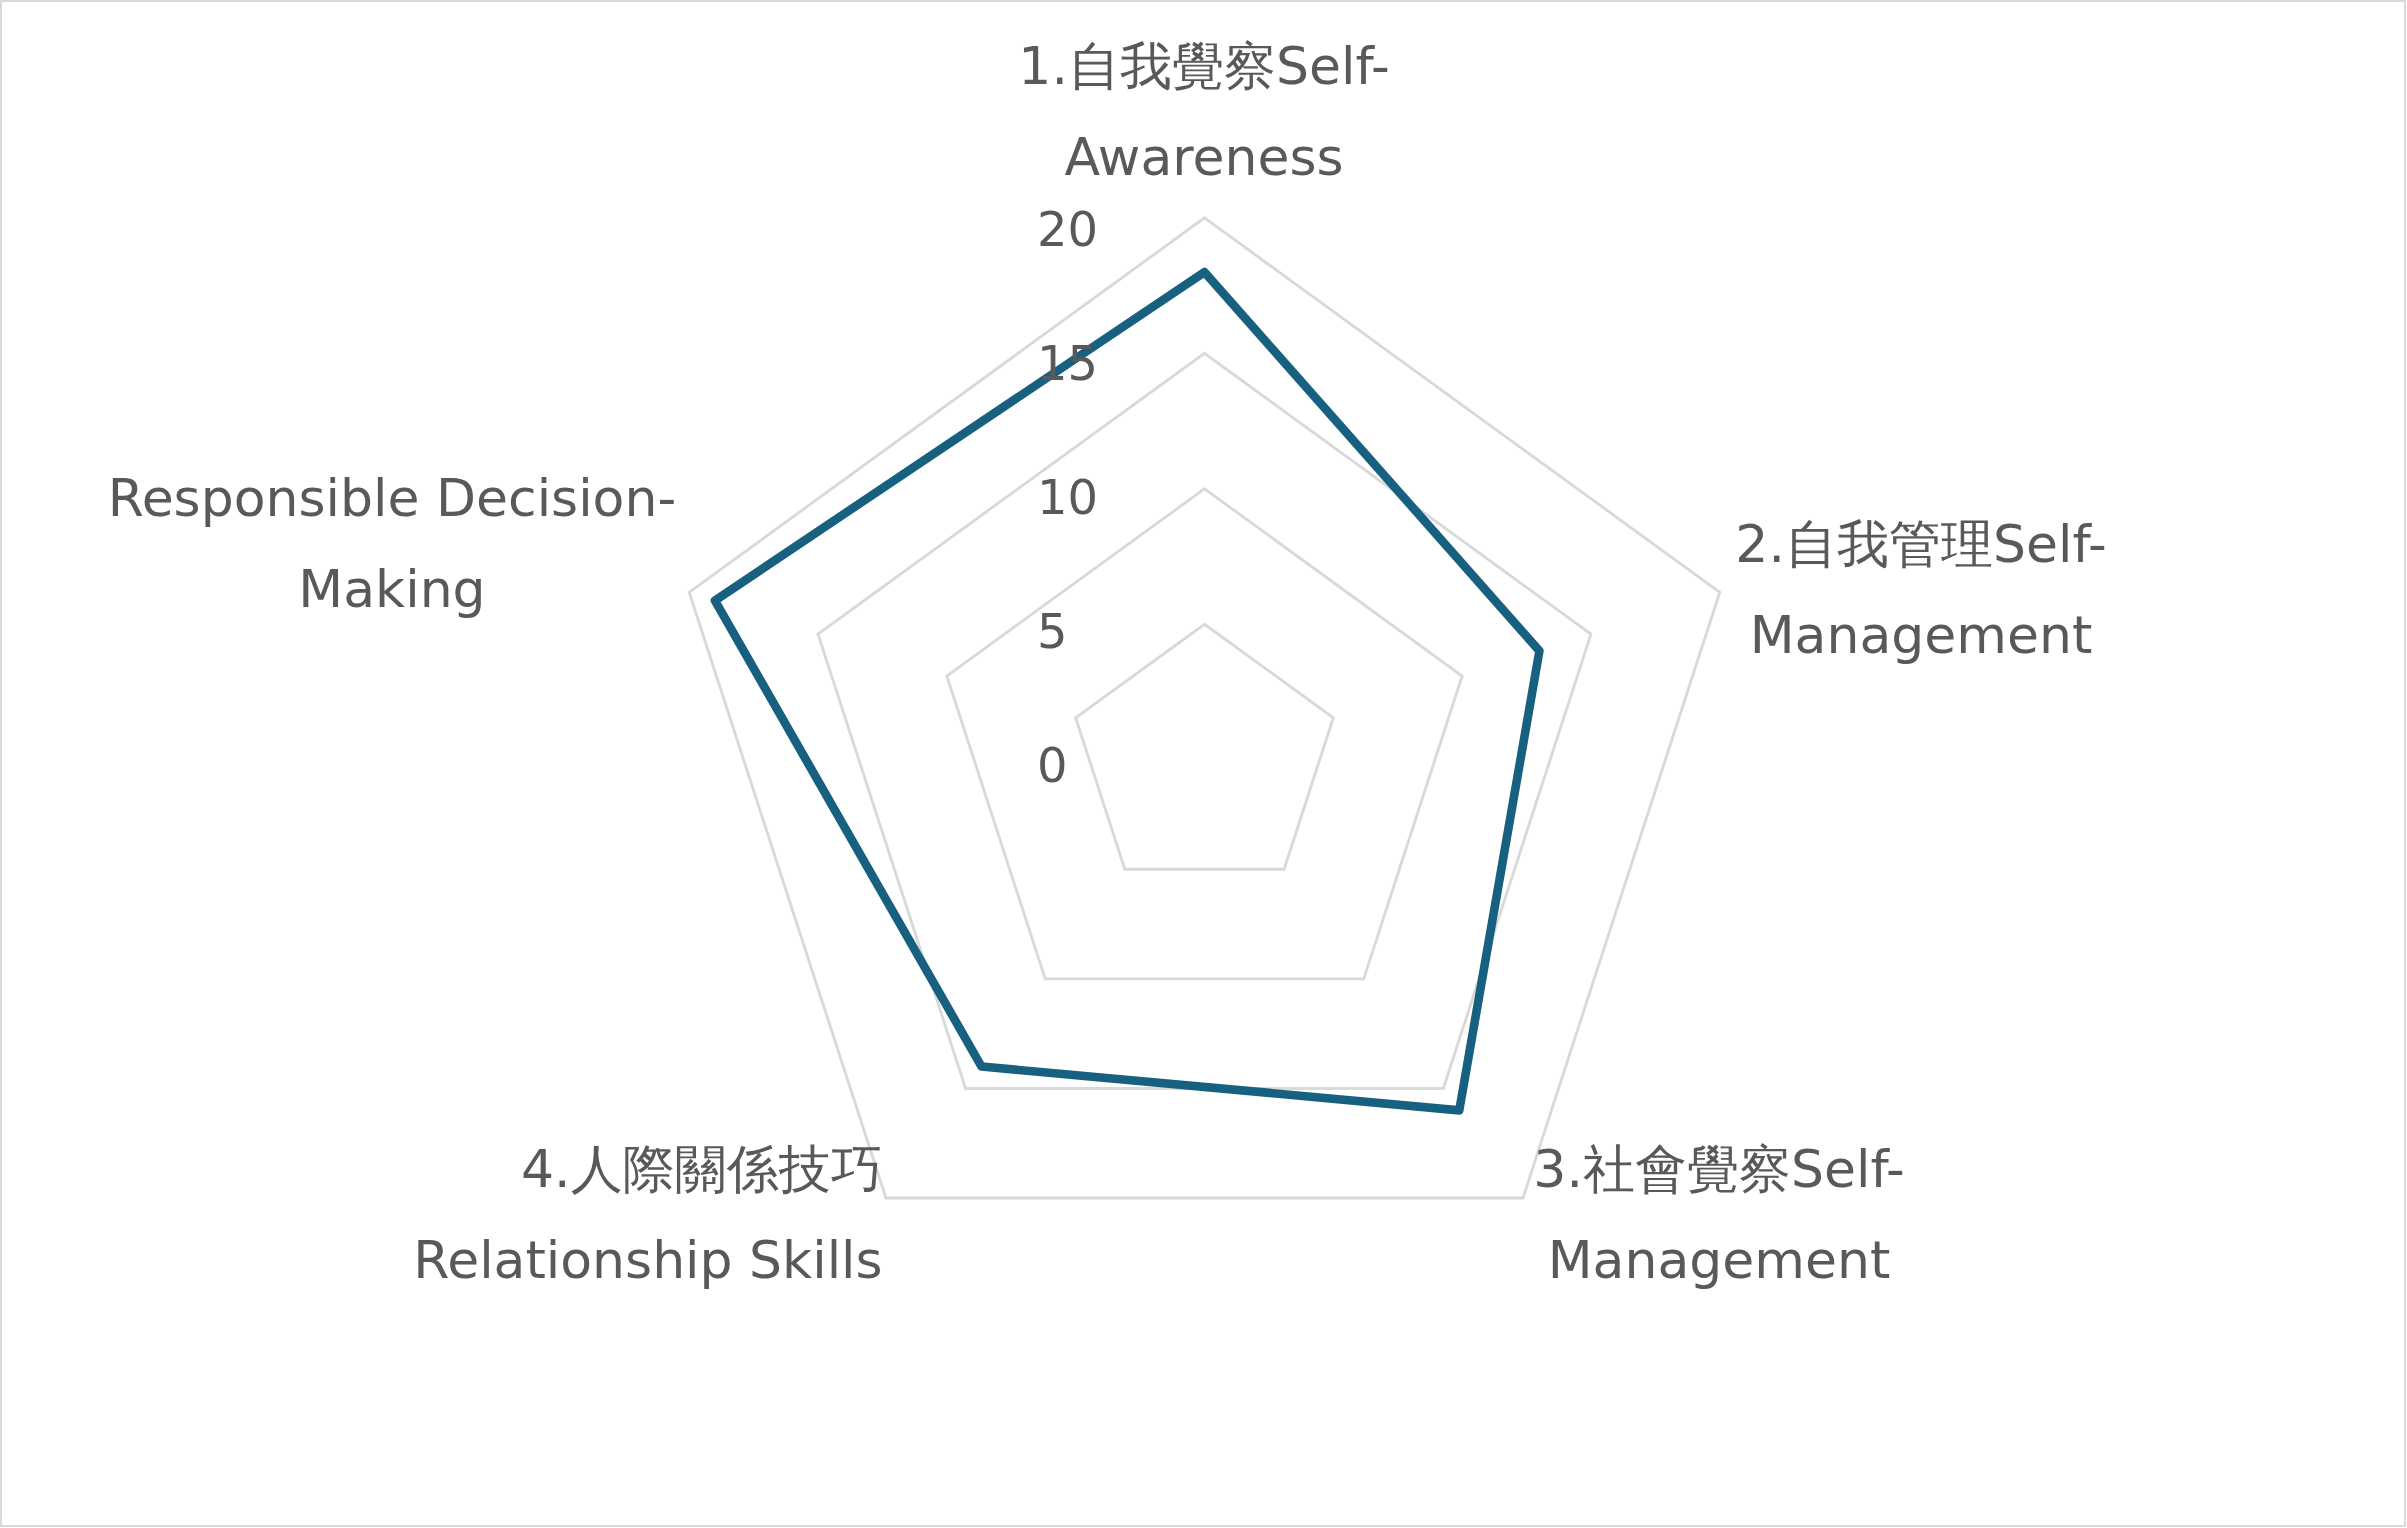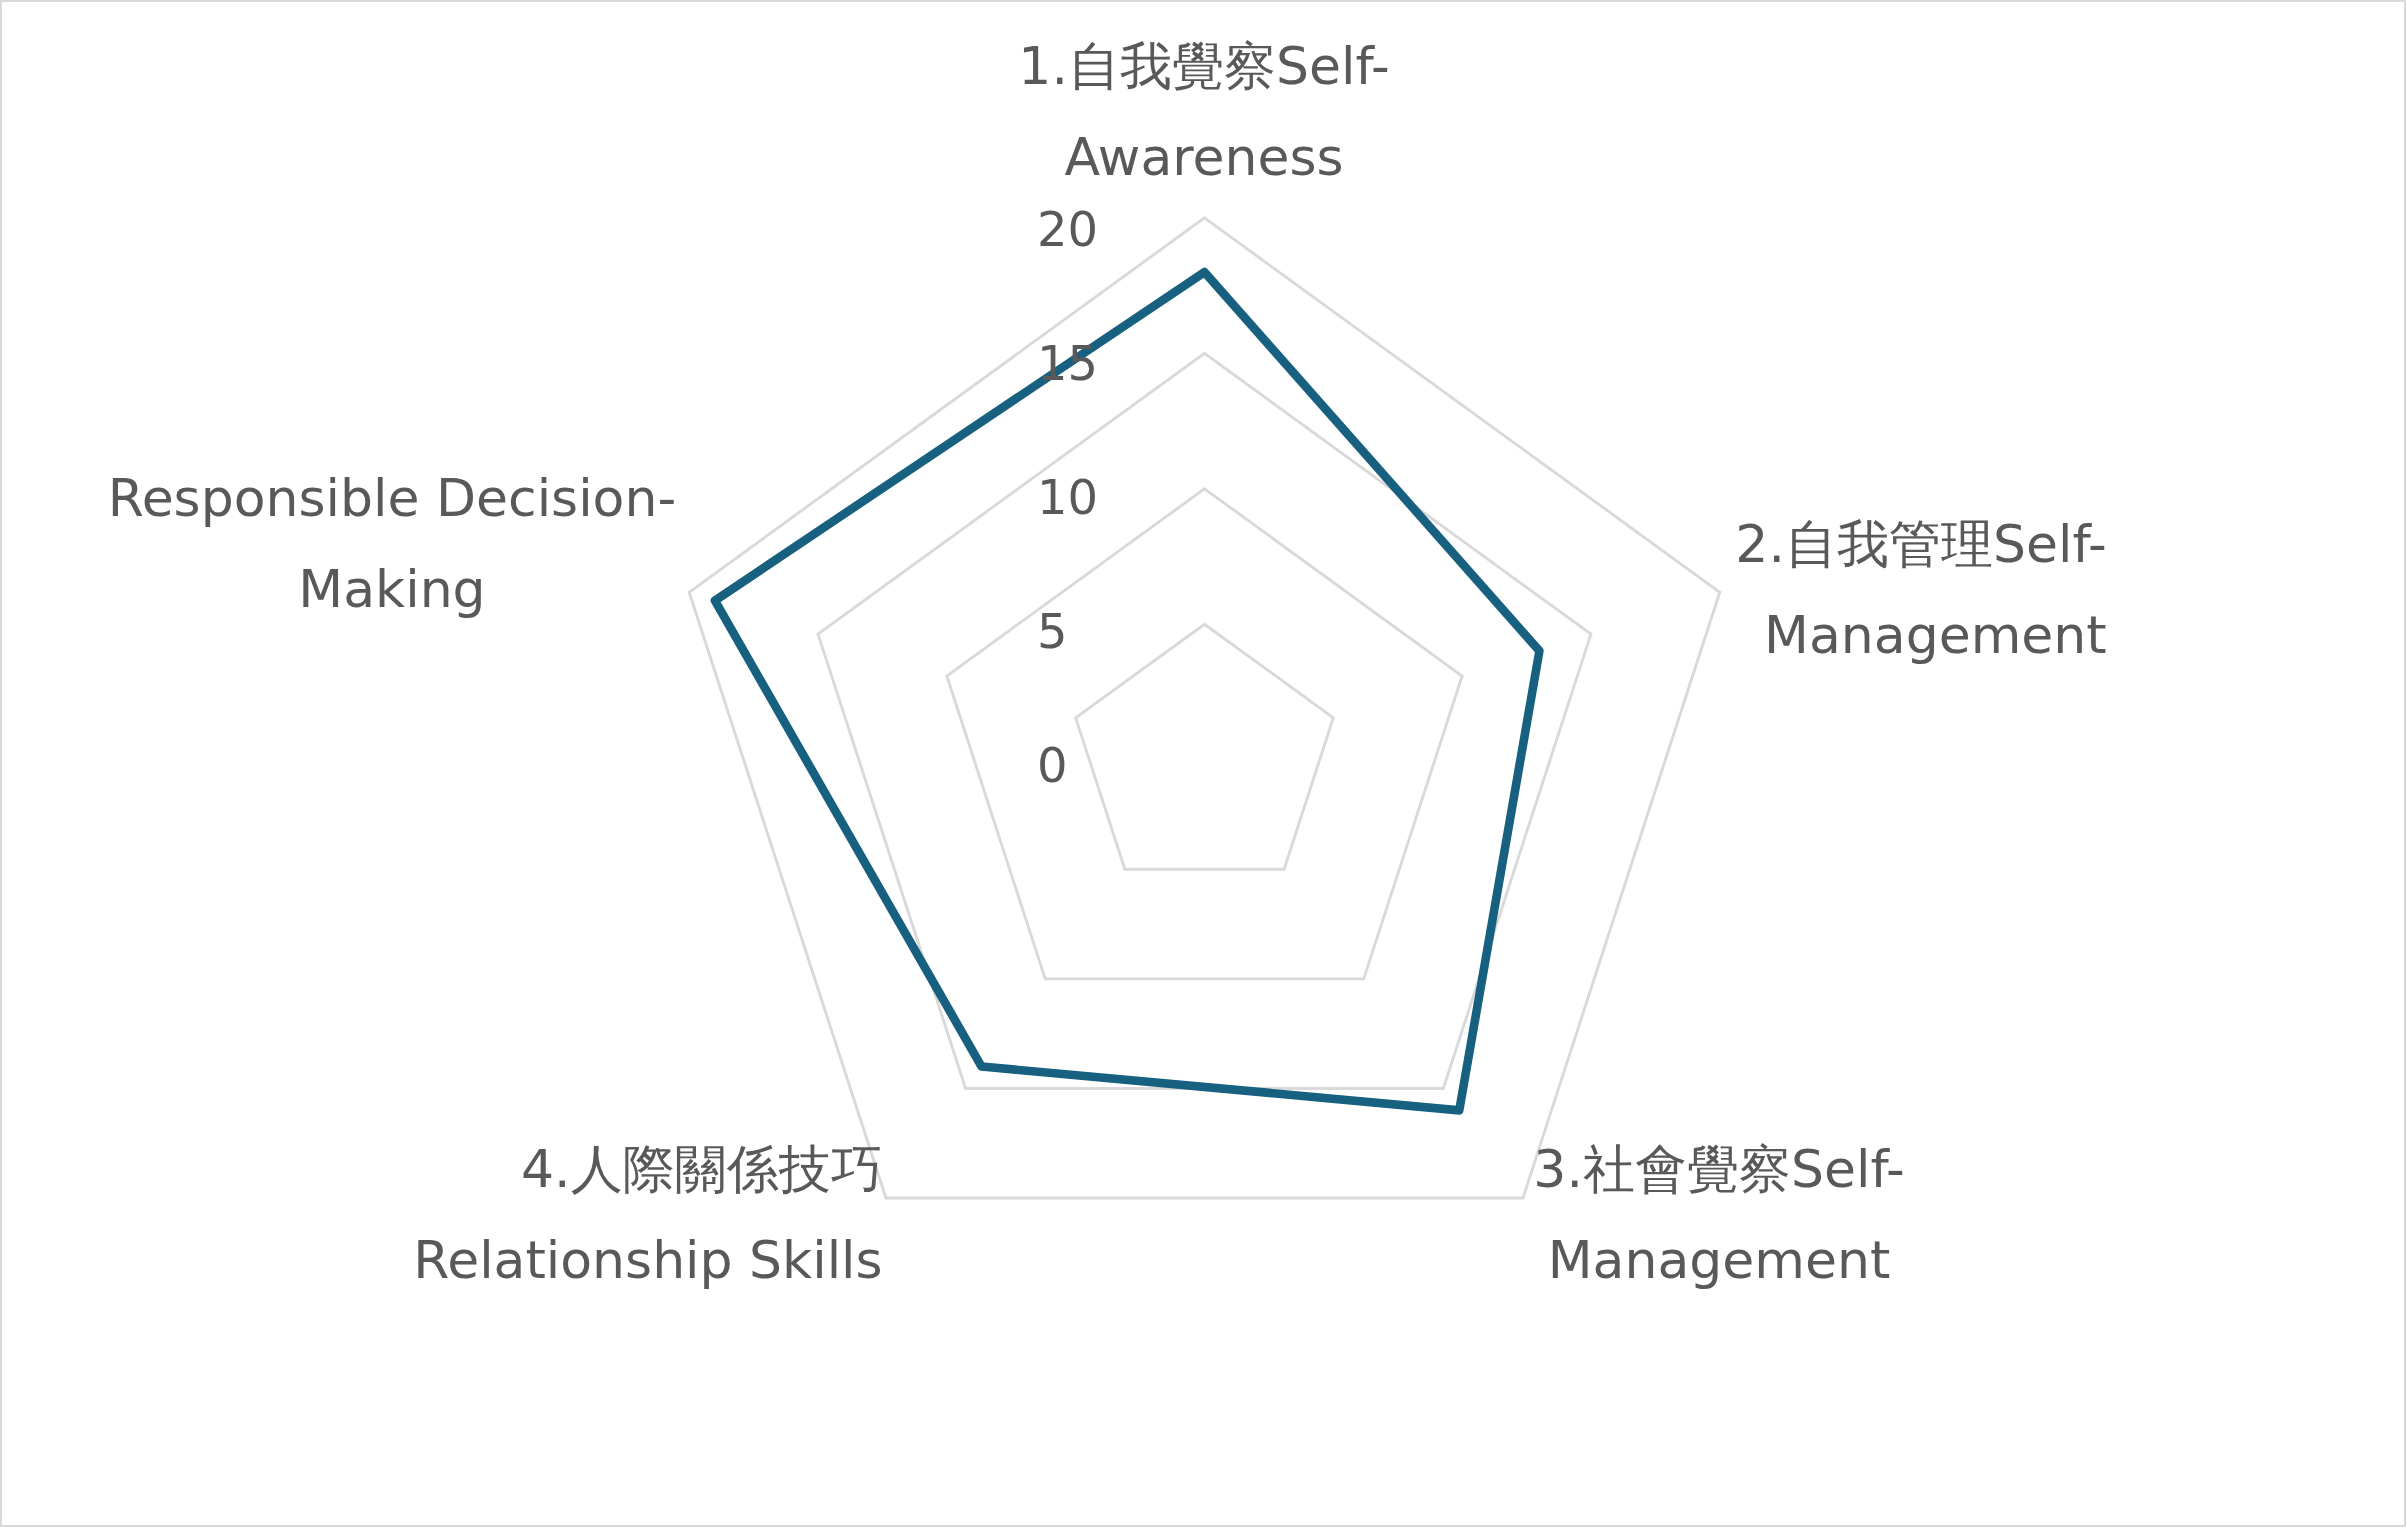--- a/index.html
+++ b/index.html
@@ -43,21 +43,21 @@
 <div class="tick-label" style="left:1037px; top:229px;">20</div>
 <div class="tick-label" style="left:1037px; top:363px;">15</div>
 <div class="tick-label" style="left:1037px; top:497px;">10</div>
 <div class="tick-label" style="left:1037px; top:631px;">5</div>
 <div class="tick-label" style="left:1037px; top:765px;">0</div>
 
 <div class="cat-label" style="left:1204px; top:21px;">
   <div>1.自我覺察Self-</div>
   <div>Awareness</div>
 </div>
-<div class="cat-label" style="left:1921px; top:499px;text-align:right;">
+<div class="cat-label" style="left:1921px; top:499px;">
   <div>2.自我管理Self-</div>
   <div>Management</div>
 </div>
 <div class="cat-label" style="left:1719px; top:1124px;">
   <div>3.社會覺察Self-</div>
   <div>Management</div>
 </div>
 <div class="cat-label" style="left:648px; top:1124px;text-align:right;">
   <div>4.人際關係技巧</div>
   <div>Relationship Skills</div>

